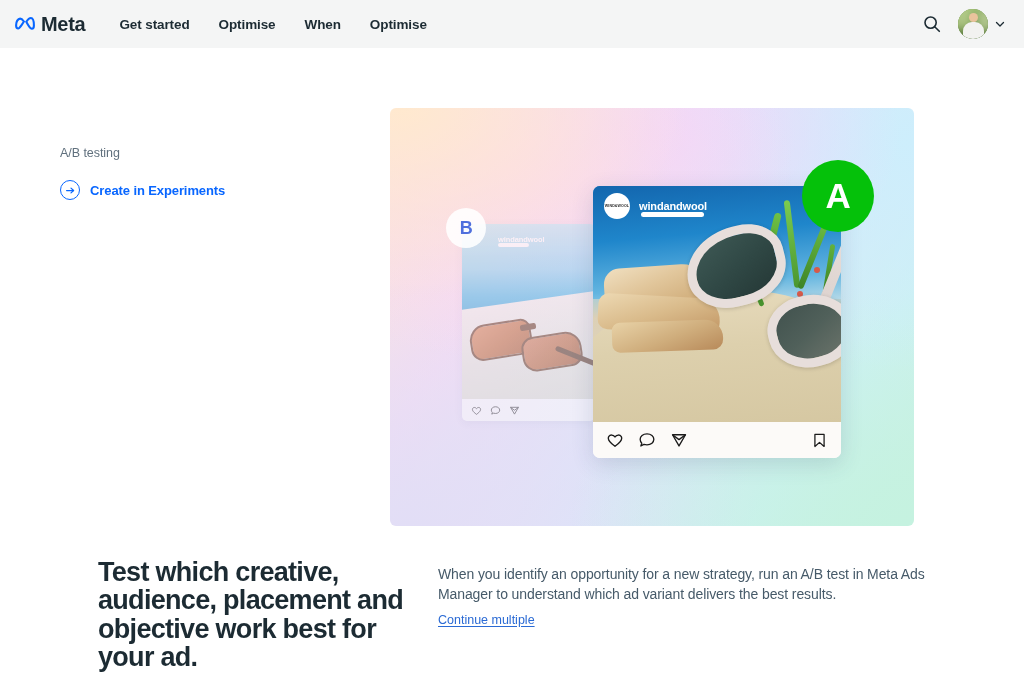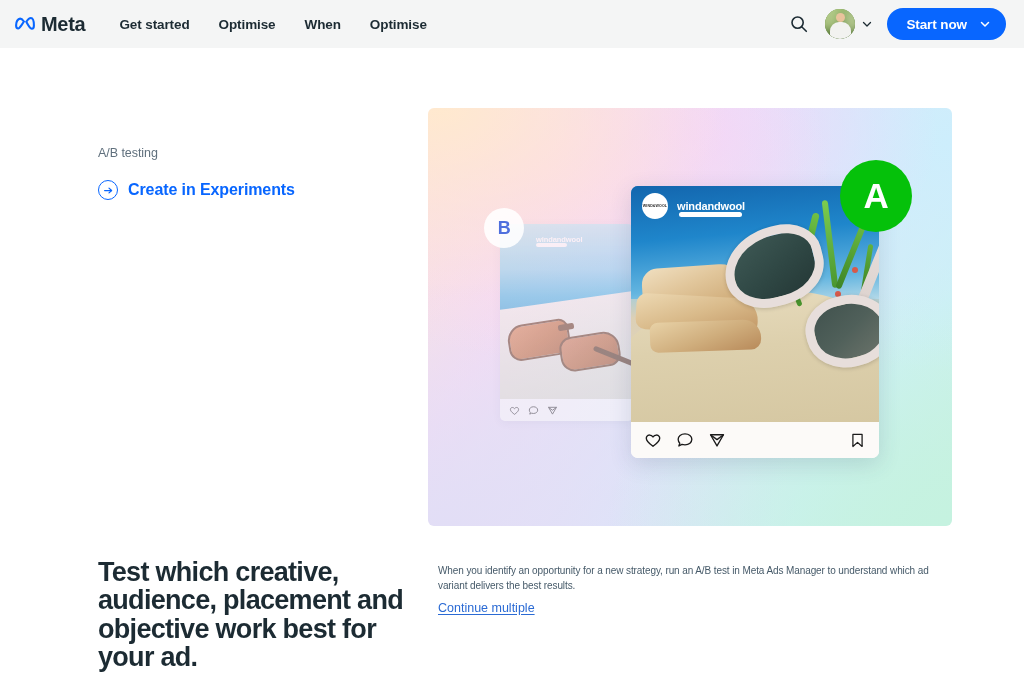--- a/index.html
+++ b/index.html
@@ -105,21 +105,20 @@
     letter-spacing: -0.1px;
     cursor: pointer;
     white-space: nowrap;
   }
 
   
   .page {
     position: relative;
     width: 953px;
     background: #ffffff;
-    padding-left: 38px;
   }
 
   
   .hero {
     display: flex;
     padding: 60px 60px 0 60px;
     gap: 0;
   }
 
   .hero-copy {
@@ -181,21 +180,21 @@
     width: max-content;
   }
   .arrow-circle {
     width: 20px; height: 20px;
     border-radius: 50%;
     border: 1.3px solid #0866ff;
     display: flex; align-items: center; justify-content: center;
     flex: none;
   }
   .secondary-cta-label {
-    font-size: 16px;
+    font-size: 13px;
     font-weight: 700;
     color: #0866ff;
     letter-spacing: -0.1px;
   }
 
   
   .hero-visual {
     margin-left: auto;
     width: 524px;
     height: 418px;
@@ -395,36 +394,37 @@
   }
 
   
   .lower {
     display: flex;
     padding: 32px 60px 0 60px;
   }
   .lower-left {
     width: 340px;
     flex: none;
+    margin-left: 38px;
   }
   .lower-title {
     font-size: 27px;
     line-height: 1.05;
     font-weight: 700;
     color: #1c2b33;
     letter-spacing: -0.7px;
   }
   .lower-right {
     margin-left: auto;
     width: 500px;
     padding-top: 6px;
     flex: none;
   }
   .lower-body {
-    font-size: 10px;
+    font-size: 14px;
     line-height: 1.45;
     color: #465a69;
     letter-spacing: -0.1px;
   }
   .continue-link {
     display: inline-block;
     margin-top: 8px;
     font-size: 12.5px;
     color: #2a6ad4;
     text-decoration: underline;
@@ -468,26 +468,20 @@
           <div class="blur1"></div>
           <div class="blur2"></div>
         <div class="head"></div>
           <div class="body"></div>
       </div>
       <svg class="chev" viewBox="0 0 12 12" aria-hidden="true">
         <path d="M2.5 4.5 L6 8 L9.5 4.5" fill="none" stroke="#1c2b33" stroke-width="1.3" stroke-linecap="round" stroke-linejoin="round"></path>
       </svg>
     </div>
 
-    <button class="start-btn">
-      <span>Start now</span>
-      <svg class="chev" viewBox="0 0 12 12" aria-hidden="true">
-        <path d="M2.5 4.5 L6 8 L9.5 4.5" fill="none" stroke="#ffffff" stroke-width="1.5" stroke-linecap="round" stroke-linejoin="round"></path>
-      </svg>
-    </button>
 
   </div>
 </header>
 
 <main class="page">
 
   <section class="hero">
 
     <div class="hero-copy">
       <div class="eyebrow">A/B testing</div>

